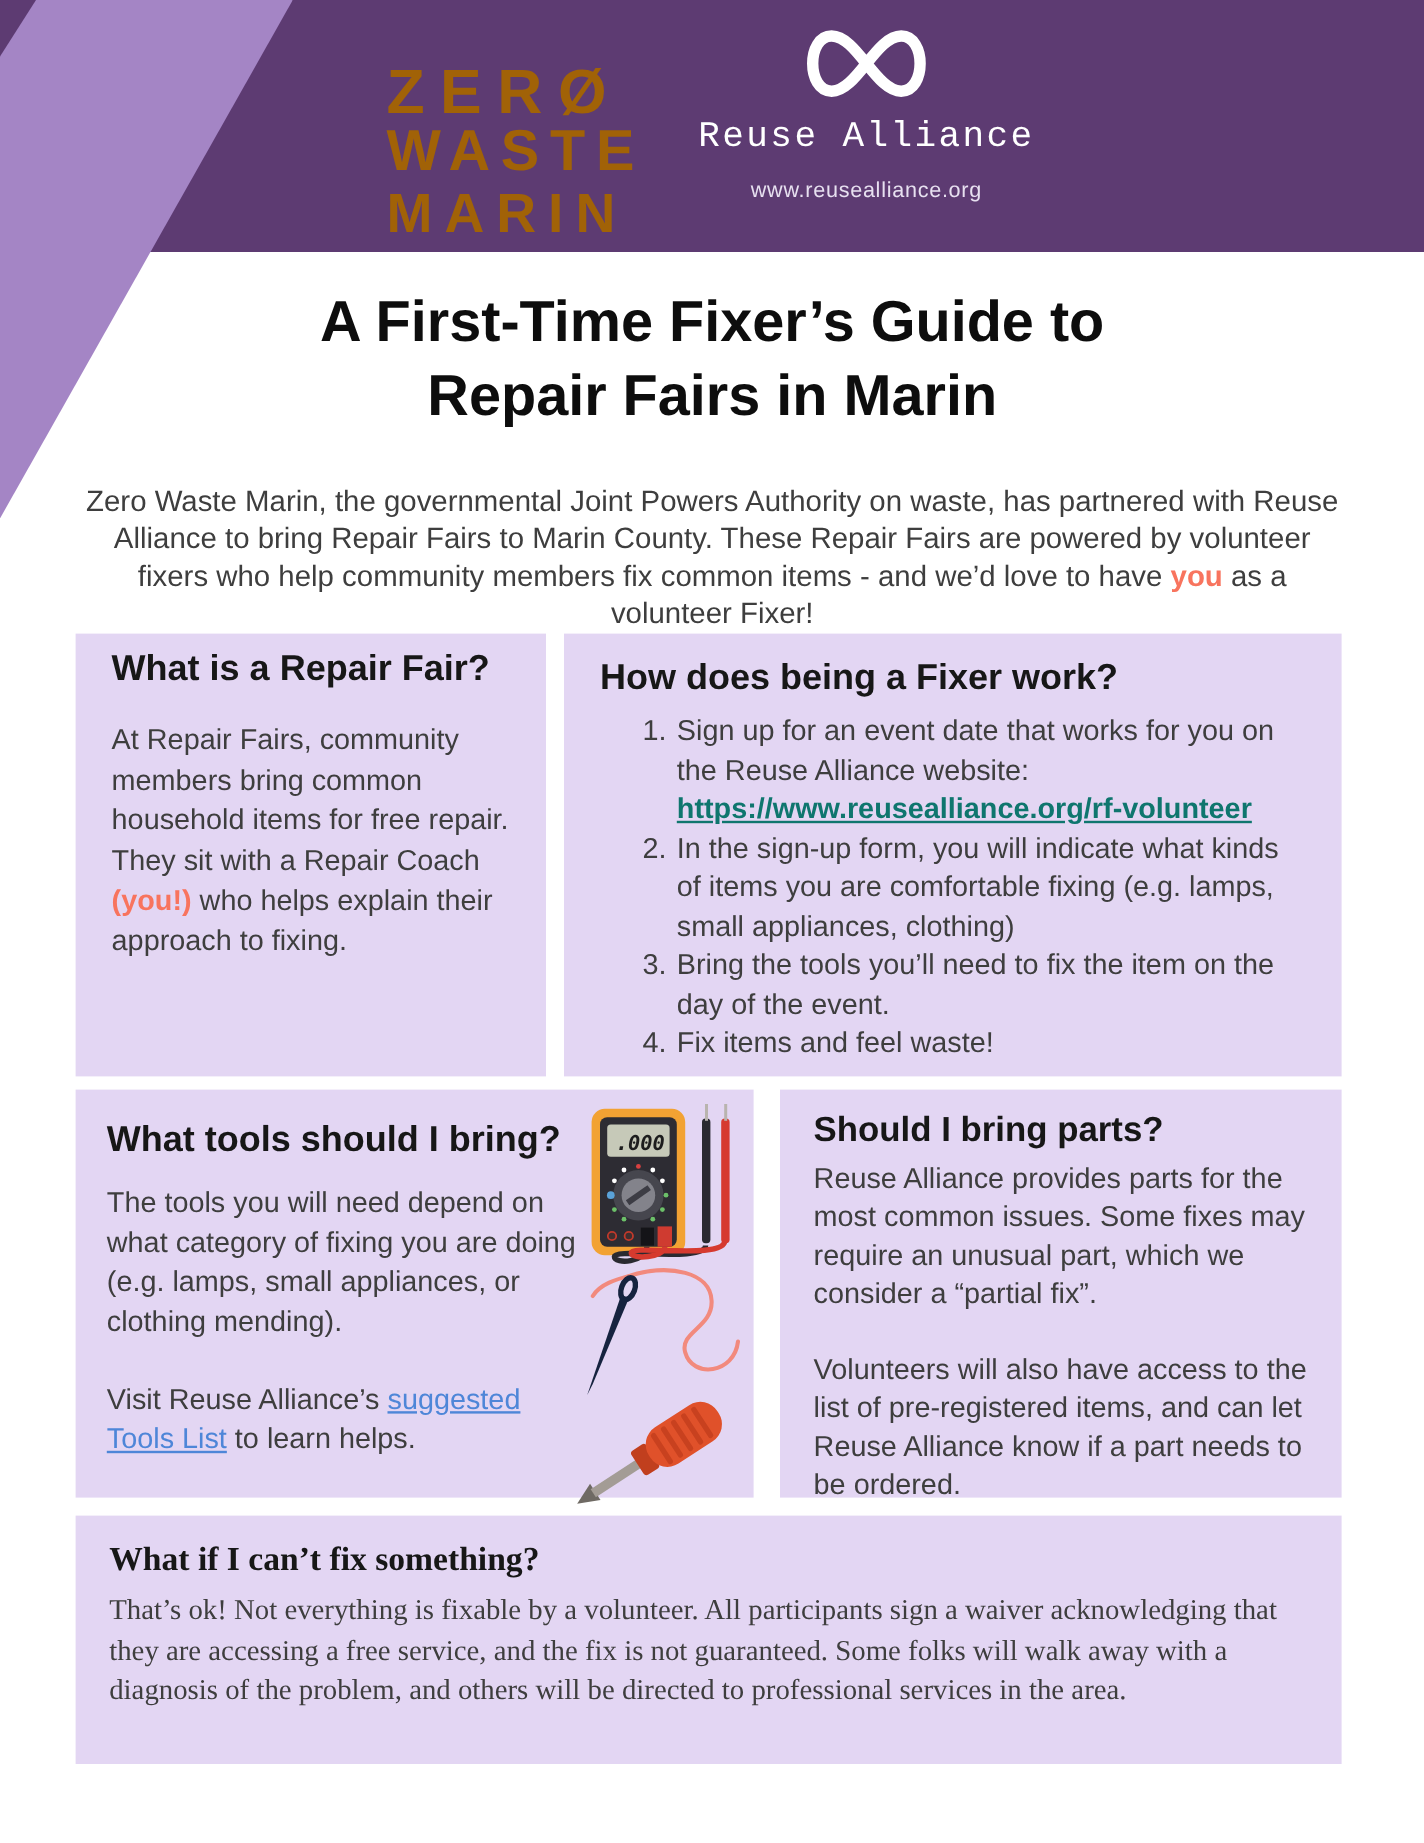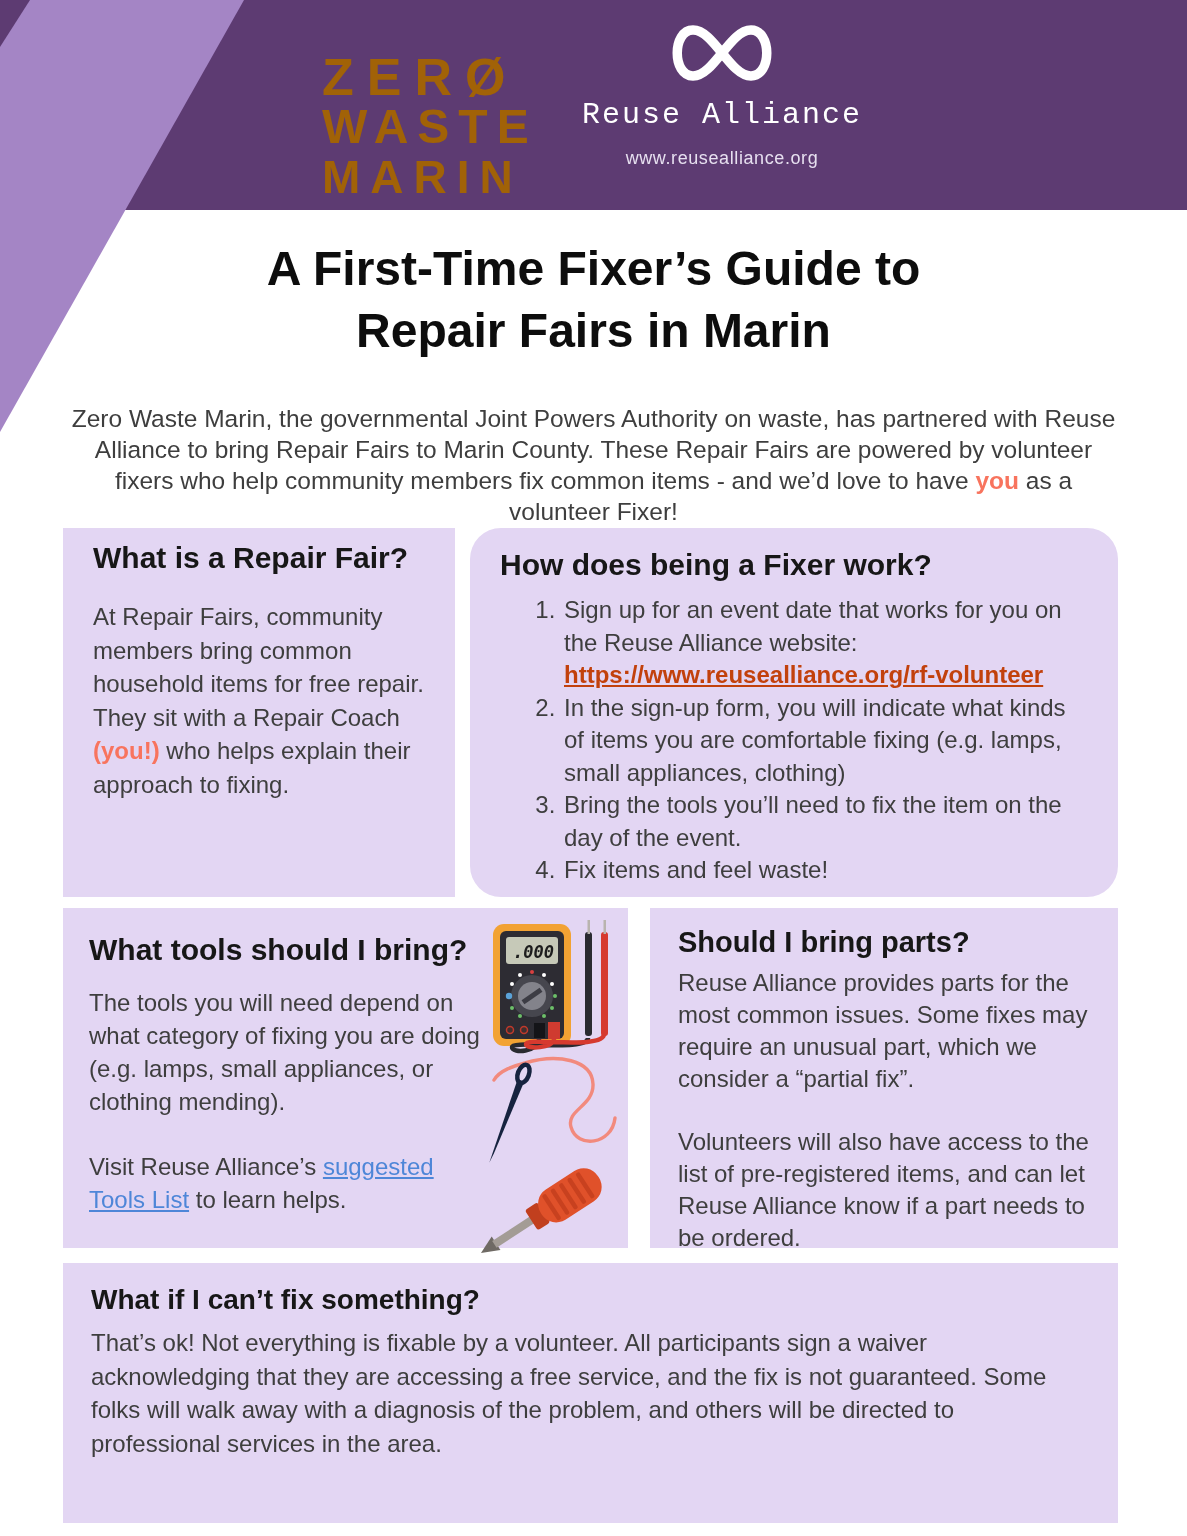--- a/index.html
+++ b/index.html
@@ -26,41 +26,41 @@
   .intro{position:absolute;top:378px;left:64px;width:1059px;text-align:center;
     font-size:24.5px;line-height:31px;color:#3e3e3e;}
   .coral{color:#f8745e;font-weight:700;}
   
   .box{position:absolute;background:#e3d6f3;box-sizing:border-box;color:#3e3e3e;}
   .box h2{margin:0;font-weight:700;color:#171717;}
   .box p{margin:0;}
   #box-repair-fair{left:63px;top:528px;width:392px;height:369px;padding:7px 30px;}
   #box-repair-fair h2{font-size:30px;line-height:45px;}
   #box-repair-fair p{margin-top:20px;font-size:24px;line-height:33.5px;}
-  #box-fixer-work{left:470px;top:528px;width:648px;height:369px;padding:16px 30px;border-radius:31px;}
+  #box-fixer-work{left:470px;top:528px;width:648px;height:369px;padding:16px 30px;}
   #box-fixer-work h2{font-size:30px;line-height:42px;}
   #box-fixer-work ol{margin:8px 0 0 26px;padding-left:36px;font-size:24px;line-height:32.5px;}
   #box-fixer-work li{padding-left:2px;}
-  .link-bold{color:#c2410c;font-weight:700;text-decoration:underline;cursor:pointer;}
+  .link-bold{color:#0f766e;font-weight:700;text-decoration:underline;cursor:pointer;}
   .link-light{color:#4e86d8;text-decoration:underline;cursor:pointer;}
   #box-tools{left:63px;top:908px;width:565px;height:340px;padding:22px 26px;}
   #box-tools h2{font-size:30px;line-height:40px;}
   #box-tools .txt{width:392px;font-size:24px;line-height:33px;}
   #box-tools .p1{margin-top:16px;}
   #box-tools .p2{margin-top:32px;}
   .art{position:absolute;}
   #art-multimeter{right:14px;top:12px;}
   #art-needle{right:6px;top:148px;}
   #art-screwdriver{right:10px;top:252px;}
   #box-parts{left:650px;top:908px;width:468px;height:340px;padding:14px 28px;}
   #box-parts h2{font-size:29px;line-height:40px;}
   #box-parts p{font-size:24px;line-height:32px;}
   #box-parts .p1{margin-top:5px;}
   #box-parts .p2{margin-top:31px;}
-  #box-cant-fix{left:63px;top:1263px;width:1055px;height:260px;padding:18px 28px;}
+  #box-cant-fix{left:63px;top:1263px;width:1055px;height:207px;padding:18px 28px;font-family:Liberation Serif, serif;}
   #box-cant-fix h2{font-size:28px;line-height:38px;}
   #box-cant-fix p{margin-top:7px;font-size:24px;line-height:33.5px;}
 </style>
 </head>
 <body>
 
 <div class="banner"></div>
 <div class="stripe"></div>
 
 <div class="zwm">

